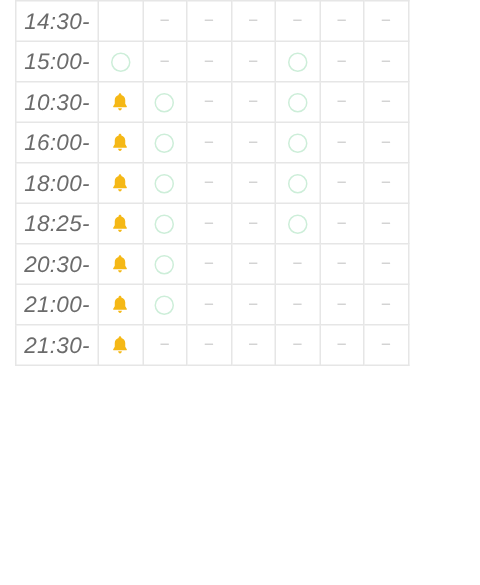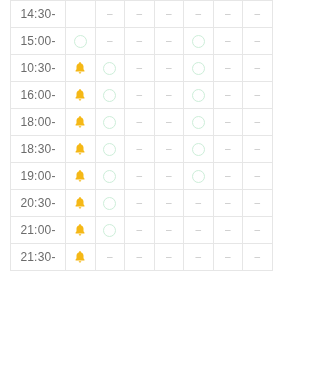--- a/index.html
+++ b/index.html
@@ -28,25 +28,26 @@
     padding: 0;
     height: 26px;
     text-align: center;
     vertical-align: middle;
     background: #ffffff;
     overflow: hidden;
   }
 
   td.time-label {
     width: 54px;
-    font-size: 12px;
+    font-size: 15px;
     color: #6b6b6b;
     letter-spacing: 0.2px;
     text-align: center;
     white-space: nowrap;
+    font-style: italic;
   }
 
   td.slot {
     width: 28.5px;
   }
 
   
   td.state-available {
     background: #34b濃;
     background: #35b36a;
@@ -228,50 +229,21 @@
           <span class="circle-glyph"></span>
         </td>
         <td class="slot state-dash">
           <span class="dash-glyph">–</span>
         </td>
         <td class="slot state-dash">
           <span class="dash-glyph">–</span>
         </td>
       </tr>
       <tr>
-        <td class="time-label">18:30-</td>
-        <td class="slot state-few">
-          <span class="bell-glyph">
-            <svg viewBox="0 0 14 14" width="14" height="14" aria-hidden="true">
-              <path fill="#f5b816" d="M7 1.1c-.5 0-.9.4-.9.9v.3C4.6 2.7 3.5 4 3.5 5.6v2.6L2.5 9.8c-.2.3 0 .7.4.7h8.2c.4 0 .6-.4.4-.7l-1-1.6V5.6c0-1.6-1.1-2.9-2.6-3.3V2c0-.5-.4-.9-.9-.9z"></path>
-              <path fill="#f5b816" d="M5.7 11.2c.1.8.7 1.4 1.3 1.4s1.2-.6 1.3-1.4H5.7z"></path>
-            </svg>
-          </span>
-        </td>
-        <td class="slot state-available">
-          <span class="circle-glyph"></span>
-        </td>
-        <td class="slot state-dash">
-          <span class="dash-glyph">–</span>
-        </td>
-        <td class="slot state-dash">
-          <span class="dash-glyph">–</span>
-        </td>
-        <td class="slot state-available">
-          <span class="circle-glyph"></span>
-        </td>
-        <td class="slot state-dash">
-          <span class="dash-glyph">–</span>
-        </td>
-        <td class="slot state-dash">
-          <span class="dash-glyph">–</span>
-        </td>
-      </tr>
-      <tr>
-        <td class="time-label">19:00-</td>
+        <td class="time-label">18:25-</td>
         <td class="slot state-few">
           <span class="bell-glyph">
             <svg viewBox="0 0 14 14" width="14" height="14" aria-hidden="true">
               <path fill="#f5b816" d="M7 1.1c-.5 0-.9.4-.9.9v.3C4.6 2.7 3.5 4 3.5 5.6v2.6L2.5 9.8c-.2.3 0 .7.4.7h8.2c.4 0 .6-.4.4-.7l-1-1.6V5.6c0-1.6-1.1-2.9-2.6-3.3V2c0-.5-.4-.9-.9-.9z"></path>
               <path fill="#f5b816" d="M5.7 11.2c.1.8.7 1.4 1.3 1.4s1.2-.6 1.3-1.4H5.7z"></path>
             </svg>
           </span>
         </td>
         <td class="slot state-available">
           <span class="circle-glyph"></span>

